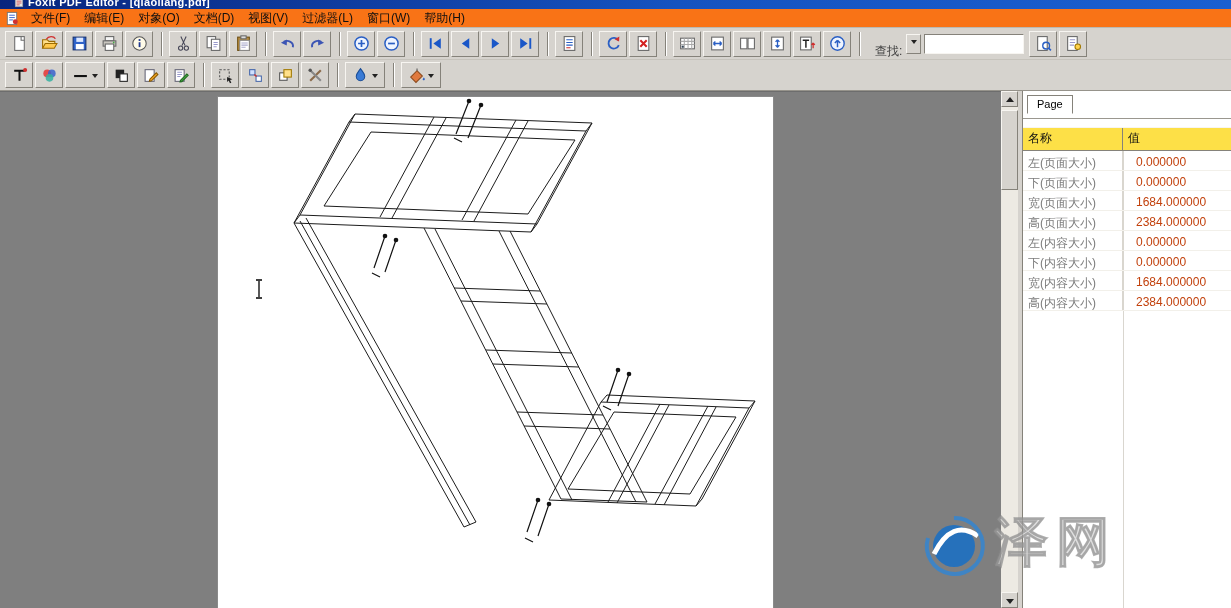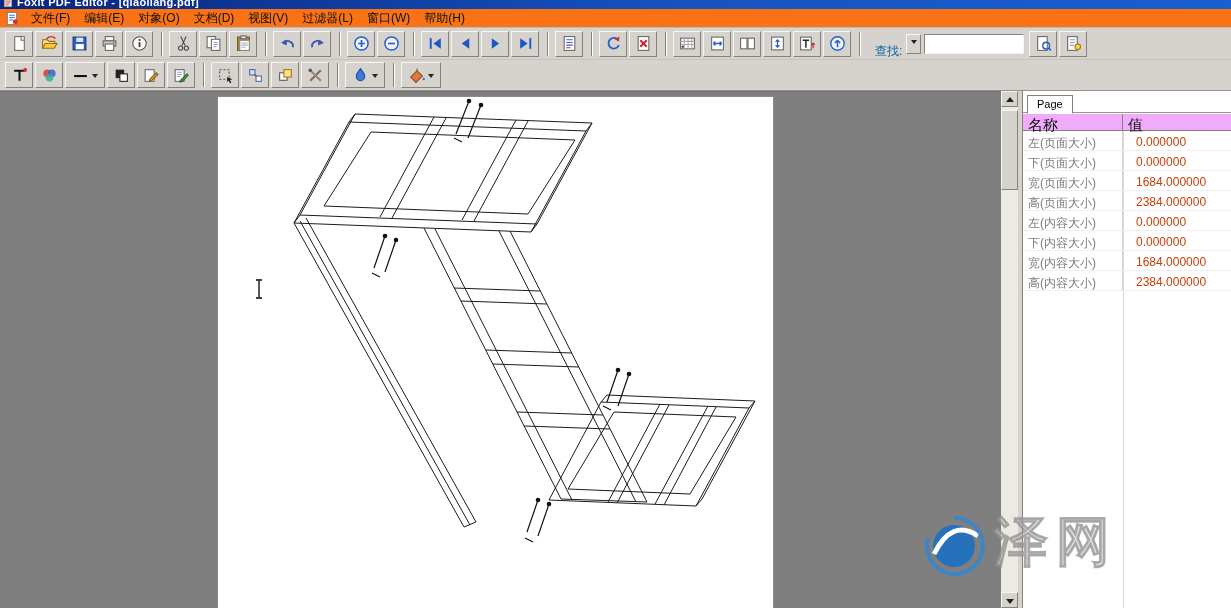--- a/index.html
+++ b/index.html
@@ -2,21 +2,21 @@
 <html><head>
 <meta charset="utf-8">
 <style>
   *{box-sizing:border-box;margin:0;padding:0}
   html,body{width:1231px;height:608px;overflow:hidden;background:#d6d3ce;
     font-family:"Liberation Sans","DejaVu Sans",sans-serif;position:relative}
 
   
   .titlebar{position:absolute;left:0;top:0;width:100%;height:9px;overflow:hidden;
     background:linear-gradient(90deg,#08257e,#1553c0 55%,#1a5fd0);color:#fff;
-    display:flex;align-items:flex-start;padding-left:3px;white-space:nowrap}
+    display:flex;align-items:flex-start;padding-left:14px;white-space:nowrap}
   .titlebar .ticon{width:10px;height:10px;margin-right:4px;transform:translateY(-2px)}
   .title-text{font-size:11px;font-weight:bold;transform:translateY(-4px);letter-spacing:.3px}
 
   
   .menubar{position:absolute;top:9px;left:0;width:100%;height:19px;background:#f97316;
     border-bottom:1px solid #bcb9b2;display:flex;align-items:center;padding-left:3px}
   .menu-icon{width:16px;height:15px;margin:0 4px 0 1px}
   .menu-item{font-size:12px;color:#101010;padding:1px 7px;cursor:default}
 
   
@@ -26,21 +26,21 @@
   .toolbar2{top:60px;height:31px;border-bottom:1px solid #96938b}
   .tb{width:28px;height:26px;background:#d6d3ce;border:1px solid;flex:0 0 auto;
     border-color:#f7f5f1 #85827a #85827a #f7f5f1;display:flex;align-items:center;
     justify-content:center;margin-right:2px;padding:0;cursor:pointer}
   .tb.wide{width:40px}
   .tb svg{width:17px;height:17px;flex:0 0 auto}
   .sep{width:2px;height:24px;border-left:1px solid #85827a;border-right:1px solid #fff;
     margin:0 6px;flex:0 0 auto}
   .caret{width:0;height:0;border:3px solid transparent;border-top:4px solid #222;
     margin-left:3px;margin-top:4px}
-  .find-label{font-size:12px;color:#0369a1;margin:16px 4px 0 8px;white-space:nowrap}
+  .find-label{font-size:12px;color:#404040;margin:16px 4px 0 8px;white-space:nowrap}
   .find-drop{width:15px;height:20px;background:#d6d3ce;border:1px solid;
     border-color:#f7f5f1 #85827a #85827a #f7f5f1;display:flex;align-items:center;
     justify-content:center;margin-right:3px;cursor:pointer}
   .find-drop .caret{margin:0}
   .find-input{width:100px;height:20px;border:1px solid;outline:none;
     border-color:#85827a #f7f5f1 #f7f5f1 #85827a;background:#fff;font-size:12px;
     padding:0 3px;margin-right:5px}
 
   
   .workspace{position:absolute;left:0;top:91px;width:1001px;height:517px;
@@ -63,25 +63,25 @@
     border:1px solid;border-color:#f7f5f1 #85827a #85827a #f7f5f1;cursor:grab}
   .splitter{position:absolute;left:1018px;top:91px;width:4px;height:517px;
     background:#d6d3ce;cursor:col-resize}
 
   
   .panel{position:absolute;left:1022px;top:91px;width:209px;height:517px;background:#fff;
     border-left:1px solid #85827a;display:flex;flex-direction:column}
   .ptabs1{height:26px;background:#d6d3ce;padding:4px 0 0 2px;border-bottom:1px solid #bcb9b2}
   .ptab{display:inline-block;background:#f6f4ef;border:1px solid #85827a;border-bottom:none;
     font-size:12px;padding:3px 10px 4px;cursor:pointer}
-  .ptabs2{height:22px;background:#fff;padding:2px 0 0 4px;border-bottom:1px solid #9a978f;
-    }
+  .ptabs2{height:28px;background:#fff;padding:2px 0 0 4px;border-bottom:1px solid #9a978f;
+    margin-bottom:8px}
   .ptab2{display:inline-block;background:#fff;border:1px solid #85827a;border-bottom:1px solid #fff;
     font-size:11px;padding:2px 9px 3px;cursor:pointer;transform:translateY(1px)}
-  .grid-header{display:flex;height:18px;background:#f0abfc;font-size:15px;
+  .grid-header{display:flex;height:24px;background:#fde047;font-size:12px;
     border-top:1px solid #f7f5f1;border-bottom:1px solid #85827a}
   .gh-name{width:100px;padding:2px 5px;border-right:1px solid #85827a;color:#111}
   .gh-value{flex:1;padding:2px 5px;color:#111}
   .grid-body{position:relative;flex:1;overflow:hidden}
   .grid-body .col-divider{position:absolute;left:100px;top:0;bottom:0;width:1px;
     background:#d9d6cf}
   .grow{display:flex;height:20px;font-size:12px;border-bottom:1px solid #f2f0ea;
     position:relative;z-index:1}
   .gname{width:100px;padding:4px 5px 0;color:#7b7b7b;border-right:1px solid #d9d6cf;
     white-space:nowrap;overflow:hidden}

